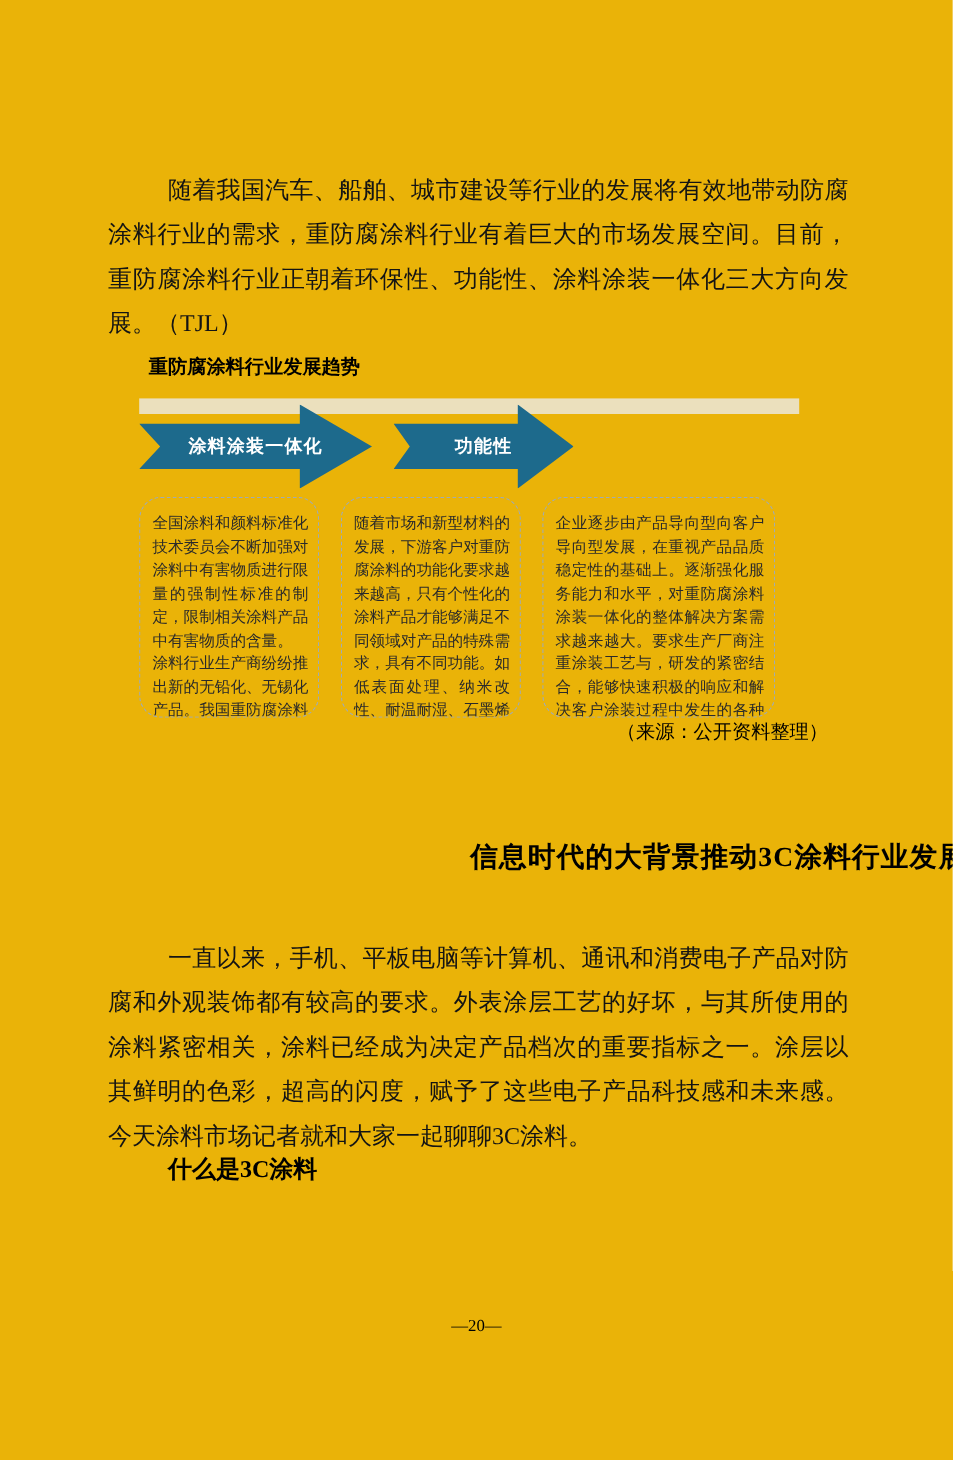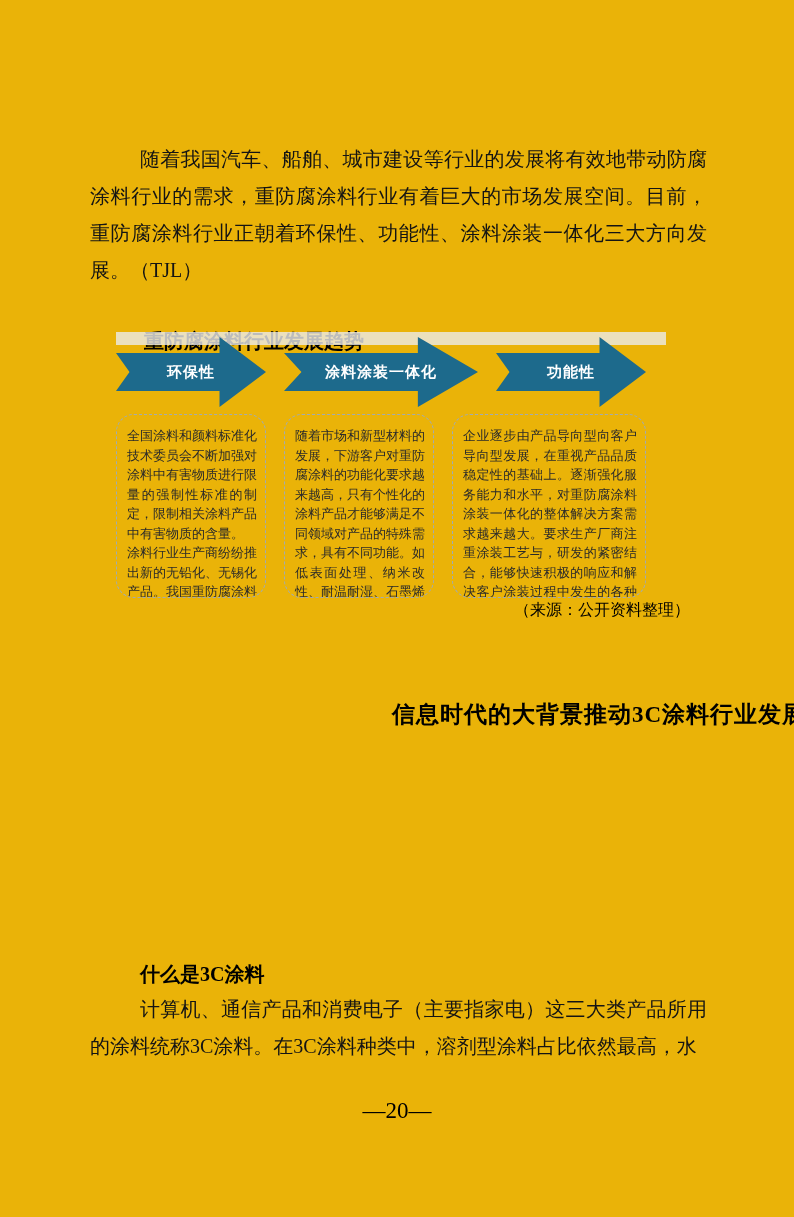--- a/index.html
+++ b/index.html
@@ -30,25 +30,24 @@
     text-justify: inter-ideograph;
     text-indent: 2.5em;
     color: var(--text-color);
   }
   .para1 { top: 141px; }
   .para2 { top: 781px; }
   .para3 { top: 991px; }
   .trend-heading {
     position: absolute;
     top: 296px;
-    left: 144px;
-    font-size: 20px;
+    left: 124px;
+    font-size: 16px;
     font-weight: bold;
     color: #000;
-    margin-top: 32px;
   }
   
   .diagram {
     position: absolute;
     top: 332px;
     left: 116px;
     width: 530px;
   }
   .diagram-band {
     position: absolute;
@@ -127,40 +126,37 @@
     font-weight: bold;
     color: #000;
     text-align: center;
   }
   .page-number {
     position: absolute;
     top: 1098px;
     left: 0;
     width: 794px;
     text-align: center;
-    font-size: 23px;
+    font-size: 14px;
     color: #000;
   }
 </style>
 </head>
 <body>
 
 <div class="page">
 
   <p class="body-text para1">随着我国汽车、船舶、城市建设等行业的发展将有效地带动防腐涂料行业的需求，重防腐涂料行业有着巨大的市场发展空间。目前，重防腐涂料行业正朝着环保性、功能性、涂料涂装一体化三大方向发展。（TJL）</p>
 
   <div class="trend-heading">重防腐涂料行业发展趋势</div>
 
   <div class="diagram">
     <div class="diagram-band"></div>
 
     <div class="arrows-row">
-      <div class="arrow col-1">
-        <span class="arrow-label">环保性</span>
-      </div>
       <div class="arrow col-3">
         <span class="arrow-label">涂料涂装一体化</span>
       </div>
       <div class="arrow col-2">
         <span class="arrow-label">功能性</span>
       </div>
     </div>
 
     <div class="boxes-row">
       <div class="diagram-box col-1">
@@ -173,20 +169,20 @@
       <div class="diagram-box col-3">
         <p>企业逐步由产品导向型向客户导向型发展，在重视产品品质稳定性的基础上。逐渐强化服务能力和水平，对重防腐涂料涂装一体化的整体解决方案需求越来越大。要求生产厂商注重涂装工艺与，研发的紧密结合，能够快速积极的响应和解决客户涂装过程中发生的各种问题。</p>
       </div>
     </div>
   </div>
 
   <div class="source-note">（来源：公开资料整理）</div>
 
   <div class="article-heading">信息时代的大背景推动3C涂料行业发展</div>
 
+  <p class="body-text para2">一直以来，手机、平板电脑等计算机、通讯和消费电子产品对防腐和外观装饰都有较高的要求。外表涂层工艺的好坏，与其所使用的涂料紧密相关，涂料已经成为决定产品档次的重要指标之一。涂层以其鲜明的色彩，超高的闪度，赋予了这些电子产品科技感和未来感。今天涂料市场记者就和大家一起聊聊3C涂料。</p>
 
   <div class="sub-heading">什么是3C涂料</div>
 
-  <p class="body-text para3">计算机、通信产品和消费电子（主要指家电）这三大类产品所用的涂料统称3C涂料。在3C涂料种类中，溶剂型涂料占比依然最高，水</p>
 
   <div class="page-number">—20—</div>
 
 </div>
 
 </body></html>

